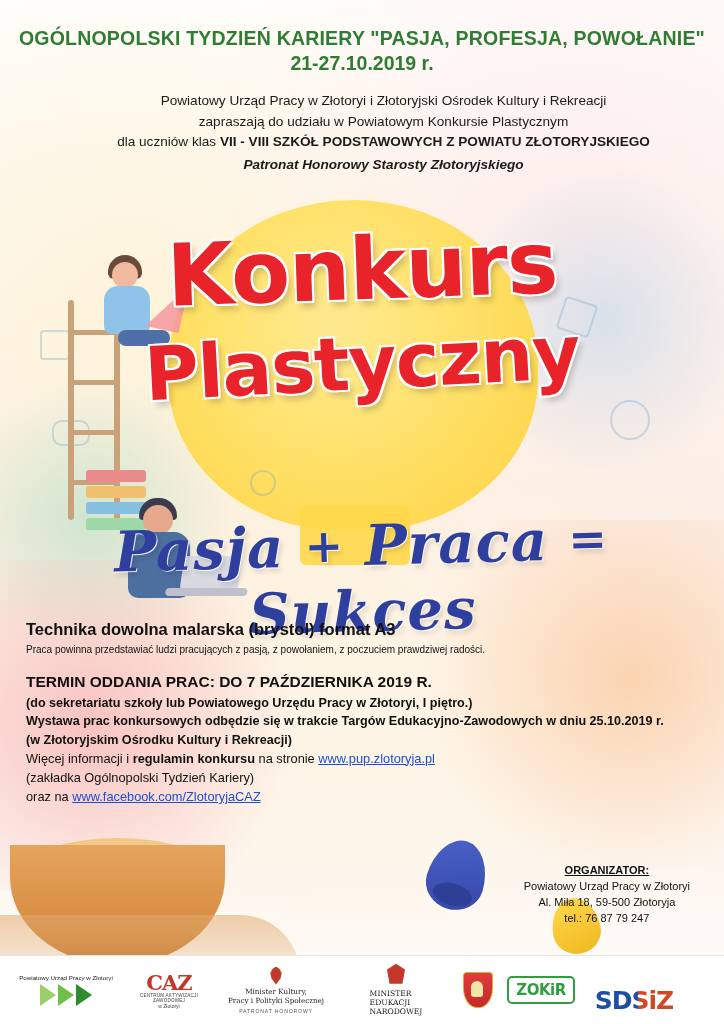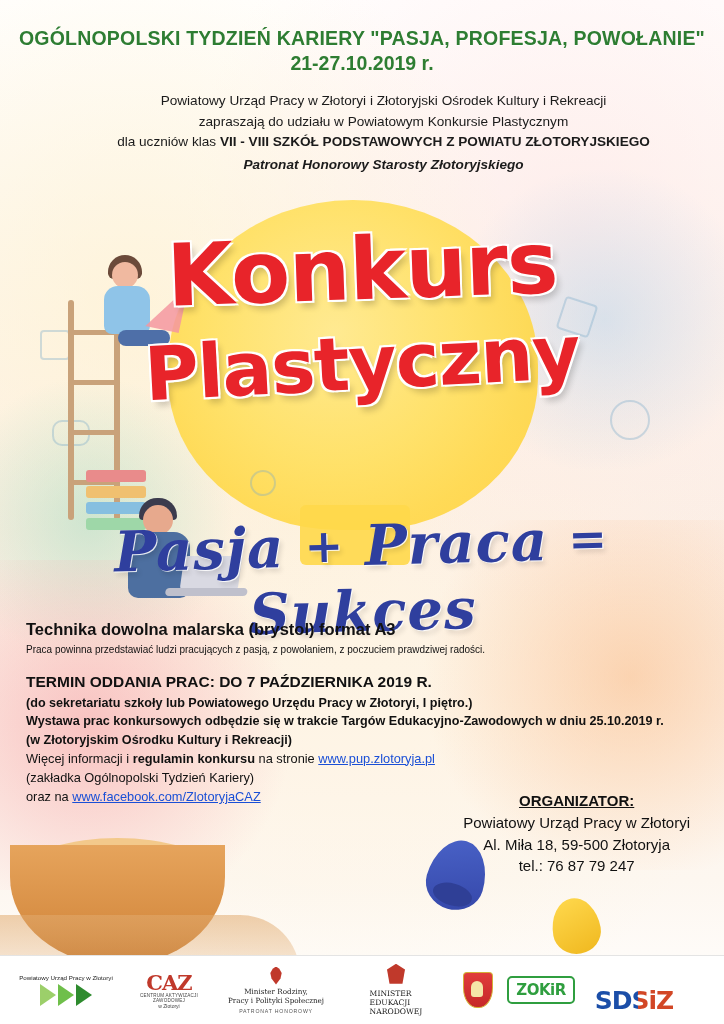--- a/index.html
+++ b/index.html
@@ -283,24 +283,24 @@
   .line-n a, .link {
     color: #1a4fd6;
     text-decoration: underline;
   }
   .line-n b { font-weight: bold; }
 
   
   .organizer {
     position: absolute;
     right: 34px;
-    top: 790px;
+    top: 863px;
     text-align: center;
     z-index: 7;
-    font-size: 15px;
+    font-size: 11px;
     line-height: 1.45;
     color: #111;
   }
   .organizer .ttl { font-weight: bold; text-decoration: underline; }
 
   
   .footer {
     position: absolute;
     left: 0; bottom: 0;
     width: 724px;
@@ -507,21 +507,21 @@
     </div>
 
     <div class="logo logo-caz">
       <div class="caz-word">CAZ</div>
       <div class="caz-sub">CENTRUM AKTYWIZACJI ZAWODOWEJ</div>
       <div class="caz-sub2">w Złotoryi</div>
     </div>
 
     <div class="logo logo-ministry">
       <div class="eagle"></div>
-      <div class="ministry-txt">Minister Rodziny,</div>
+      <div class="ministry-txt">Minister Kultury,</div>
       <div class="ministry-txt">Pracy i Polityki Społecznej</div>
       <div class="ministry-sub">PATRONAT HONOROWY</div>
     </div>
 
     <div class="logo logo-men">
       <div class="men-mark"></div>
       <div class="men-txt">
         <div>MINISTER</div>
         <div>EDUKACJI</div>
         <div>NARODOWEJ</div>

